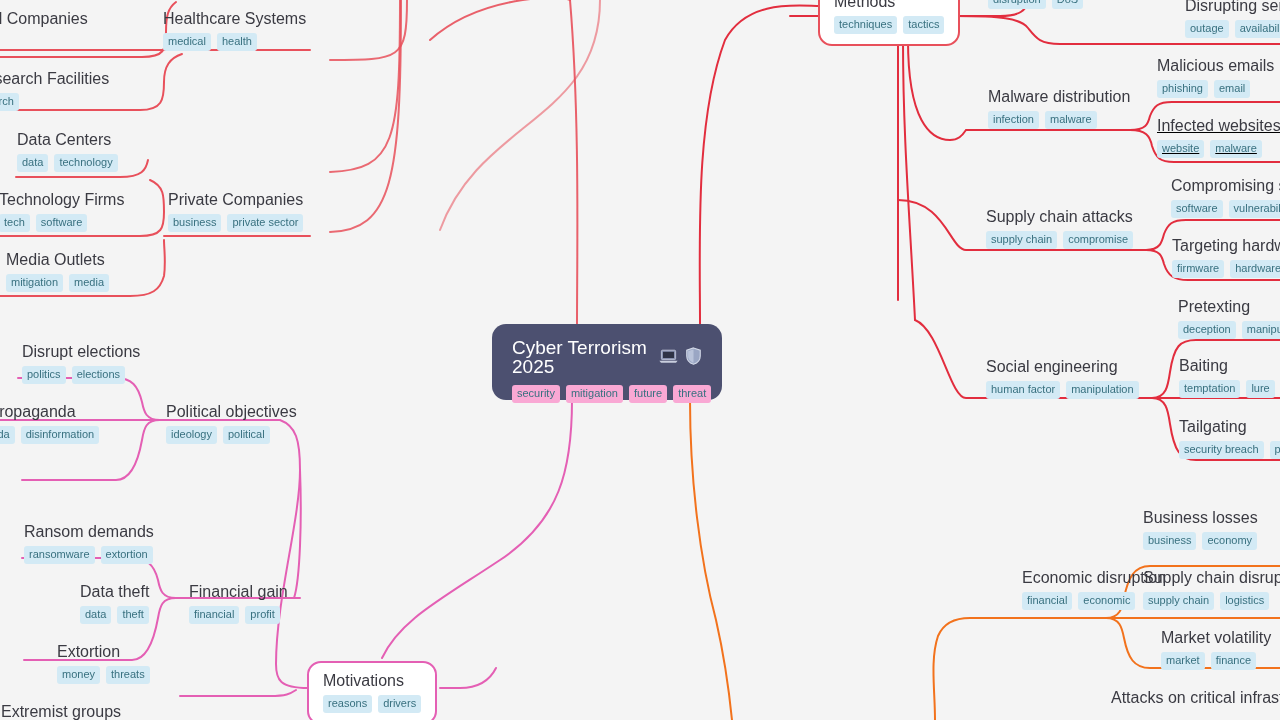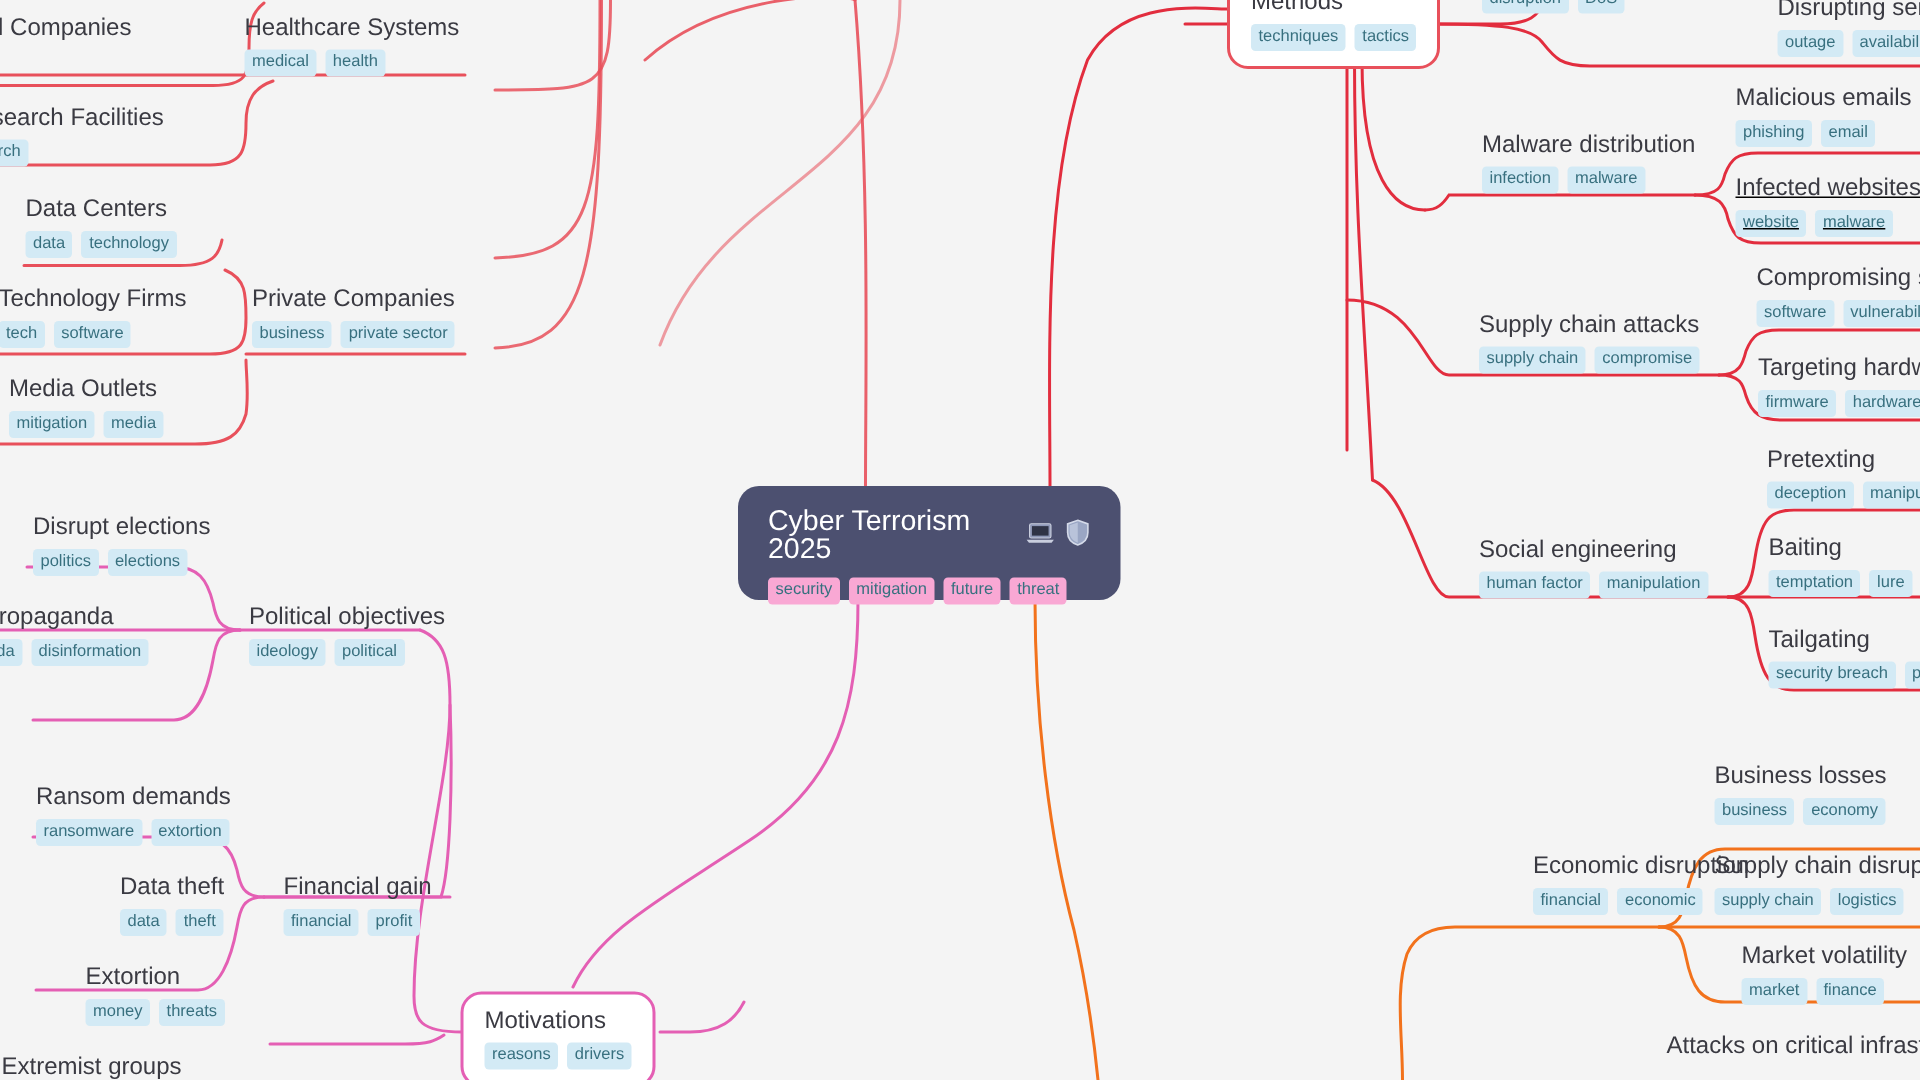--- a/index.html
+++ b/index.html
@@ -30,21 +30,21 @@
 
   
   .boxed{
     background:#ffffff;border:2px solid #e8505b;border-radius:14px;
     padding:9px 14px 10px 14px;box-sizing:border-box;
   }
   .boxed.pink{border-color:#e45fb4;}
 
   
   #root{
-    position:absolute;left:492px;top:324px;width:255px;height:76px;
+    position:absolute;left:492px;top:324px;width:230px;height:76px;
     background:#4c5070;border-radius:14px;box-sizing:border-box;
     padding:14px 20px 12px 20px;
   }
   #root .root-title{
     color:#ffffff;font-size:19px;line-height:1;
     display:flex;align-items:center;gap:7px;
   }
   #root .root-tags{margin-top:9px;display:flex;gap:6px;}
   #root .root-tags .tag{background:#f9a8d4;color:#37707f;font-size:11px;}
   .emoji{display:inline-block;vertical-align:-2px;}

